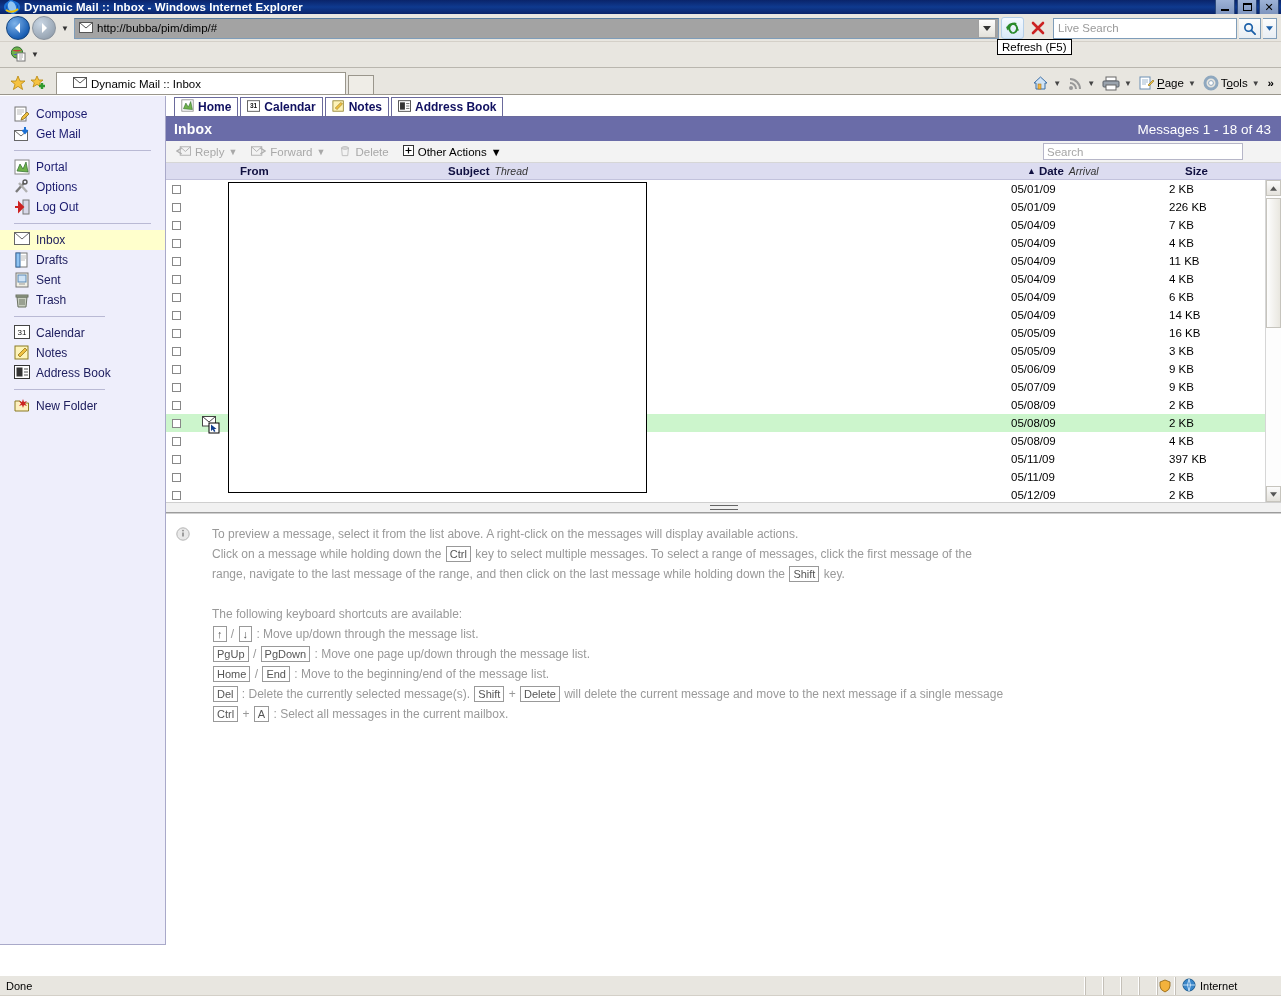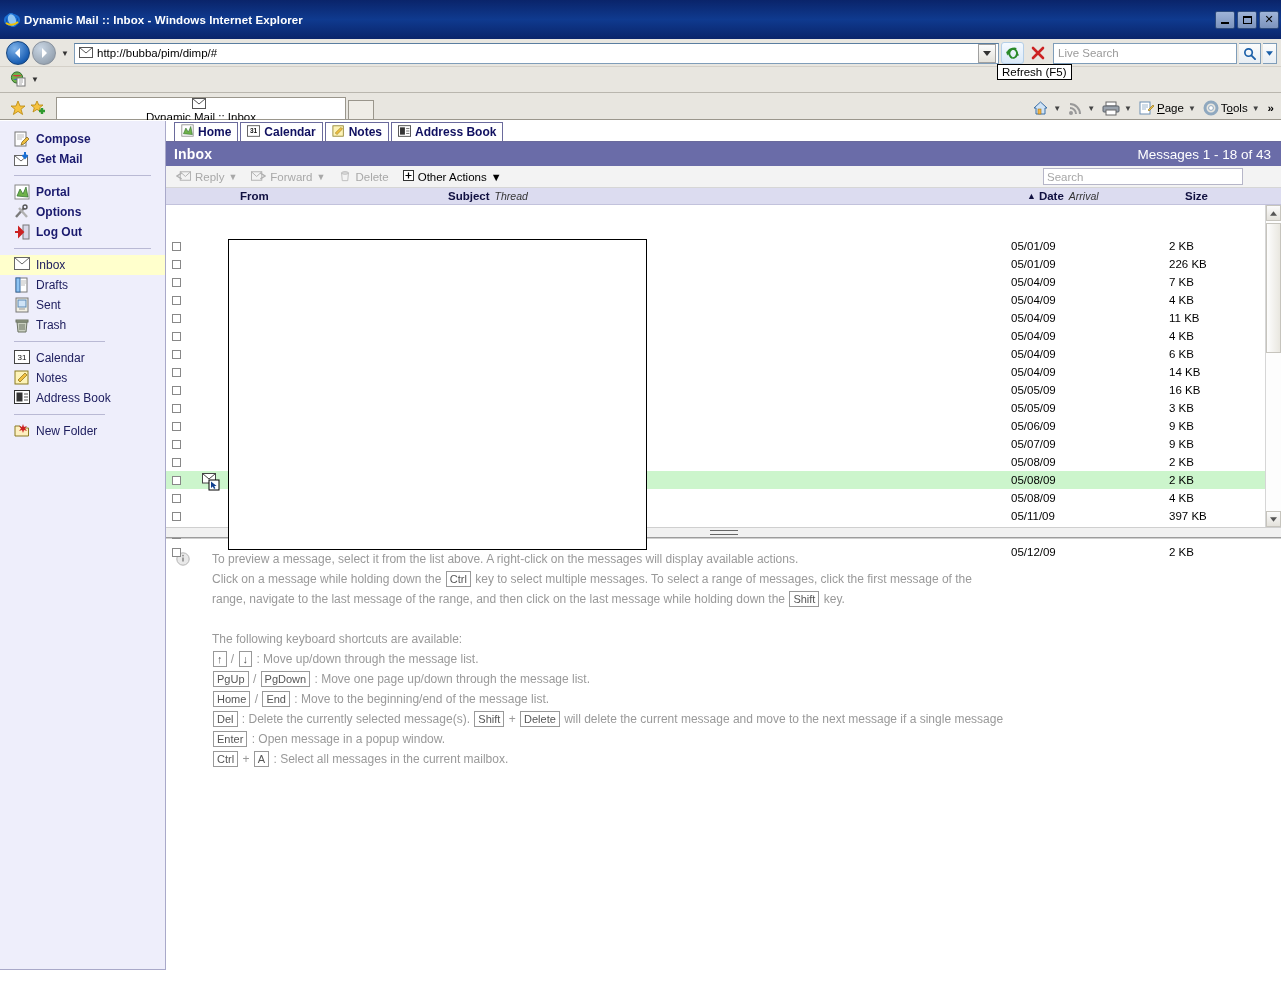--- a/index.html
+++ b/index.html
@@ -7,21 +7,21 @@
     margin: 0; padding: 0;
     width: 1281px; height: 996px;
     font-family: "Liberation Sans", sans-serif;
     font-size: 11px;
     background: #d4d0c8;
     overflow: hidden;
   }
 
   
   #titlebar {
-    height: 39px;
+    height: 14px;
     background: linear-gradient(to bottom, #0a246a 0%, #0f3a8f 50%, #0a246a 100%);
     display: flex; align-items: center;
     padding: 0 2px 0 4px;
     position: relative;
   }
   #titlebar .ie-logo {
     width: 16px; height: 16px; margin-right: 4px;
     position: relative; flex: none;
   }
   #titlebar .ie-logo svg { display:block; }
@@ -56,21 +56,21 @@
     display: flex; align-items: center; justify-content: center;
     flex: none;
   }
   .navarrow.back { background: radial-gradient(circle at 35% 30%, #7fb3ea, #1a5fb4 70%, #0d3d7a); border:1px solid #15457f; }
   .navarrow.fwd  { background: radial-gradient(circle at 35% 30%, #c9d6e4, #9aa7b5 70%, #7b8794); border:1px solid #8a939e; }
   .navarrow svg { display:block; }
   .navdrop {
     width: 14px; text-align:center; color:#333; font-size:8px; flex:none;
   }
   #addressbar {
-    flex: 1 1 auto; height: 21px; background: #ffffff;
+    flex: 1 1 auto; height: 21px; background: #a3a3a3;
     border: 1px solid #7f9db9; border-top-color:#5a7ea0;
     display: flex; align-items: center; padding: 0 2px;
     min-width: 0;
   }
   #addressbar .envicon { margin: 0 4px 0 2px; flex:none; }
   #addr-text { color:#000; font-size: 11.5px; white-space: nowrap; overflow: hidden; }
   #addr-dd {
     width: 18px; height: 19px; margin-left:auto; flex:none;
     background: linear-gradient(to bottom,#fdfdfd,#e3e1da);
     border:1px solid #a0a0a0;
@@ -119,22 +119,22 @@
     height: 27px; background:#e8e6e0;
     display:flex; align-items:flex-end; padding-left:8px;
     border-bottom: 1px solid #9a968c;
     position: relative;
   }
   .favicon-btn { width:20px; height:22px; display:flex;align-items:center;justify-content:center; flex:none;}
   #browser-tab {
     margin-left: 8px;
     width: 290px; height: 22px;
     background:#fff; border:1px solid #9a968c; border-bottom:none;
-    display:flex; align-items:center; padding:0 8px;
-    font-size: 11.5px; color:#000;flex-direction:column;
+    display:flex; align-items:center; padding:0 16px;
+    font-size: 11.5px; color:#000;
   }
   #browser-tab .envicon { margin-right:4px; }
   #newtab-btn {
     width: 26px; height: 19px; margin-left:2px;
     background: #efede7; border:1px solid #9a968c; border-bottom:none;
   }
   #cmdbar {
     margin-left:auto; display:flex; align-items:center; gap:1px;
     padding-right:4px; padding-bottom:2px;
   }
@@ -159,21 +159,21 @@
     border-right: 1px solid #a9a9c9;
     border-bottom: 1px solid #a9a9c9;
     padding: 8px 0 0 0;
     height: 849px;
   }
   .side-row {
     display:flex; align-items:center; gap:6px;
     padding: 2px 6px 2px 14px; height:20px;
     color:#1a1a6e; white-space:nowrap;
   }
-  .side-row.bold { font-weight:bold; font-size:12px; }
+  .side-row.bold { font-weight:normal; font-size:12px; }
   .side-row.norm { font-size:12px; color:#202060; }
   .side-row.sel { background:#ffffcc; }
   .side-sep { height:1px; background:#b9b9d4; margin: 6px 14px 6px 14px; }
   .side-sep.short { margin-right: 60px; }
   .sicon { width:16px;height:16px;flex:none;display:block; }
 
   
   #main { flex:1 1 auto; min-width:0; display:flex; flex-direction:column; background:#fff;justify-content:center;}
   #apptabs {
     height: 21px; display:flex; align-items:flex-end;
@@ -216,21 +216,21 @@
   #colheads {
     height: 17px; background:#dcdcf0;
     display:flex; align-items:center;
     font-size:11.5px; font-weight:bold; color:#101040;
     border-bottom:1px solid #c2c2dc;
   }
   .ch { display:flex; align-items:center; }
   .ch i { font-style:italic; font-weight:normal; font-size:10.5px; margin-left:5px; color:#333; }
 
   #msglist-wrap { position:relative; flex:none; height: 322px; background:#fff; display:flex; }
-  #msglist { flex:1 1 auto; min-width:0; position:relative;margin-top:32px; }
+  #msglist { flex:1 1 auto; min-width:0; position:relative; }
   .mrow {
     height: 18px; display:flex; align-items:center;
     font-size:11.5px; color:#000; position:relative;
   }
   .mrow.sel { background:#ccf5cc; }
   .cb {
     width:9px; height:9px; border:1px solid #888; background:#fff;
     margin-left: 6px; flex:none;
   }
   .c-flag { width:36px; flex:none; }
@@ -964,24 +964,20 @@
 
             <div class="line">
               <kbd>Del</kbd>
               <span>: Delete the currently selected message(s).</span>
               <kbd>Shift</kbd>
               <span>+</span>
               <kbd>Delete</kbd>
               <span>will delete the current message and move to the next message if a single message</span>
             </div>
 
-            <div class="line">
-              <kbd>Enter</kbd>
-              <span>: Open message in a popup window.</span>
-            </div>
 
             <div class="line">
               <kbd>Ctrl</kbd>
               <span>+</span>
               <kbd>A</kbd>
               <span>: Select all messages in the current mailbox.</span>
             </div>
           </span>
         </div>
       </div>

